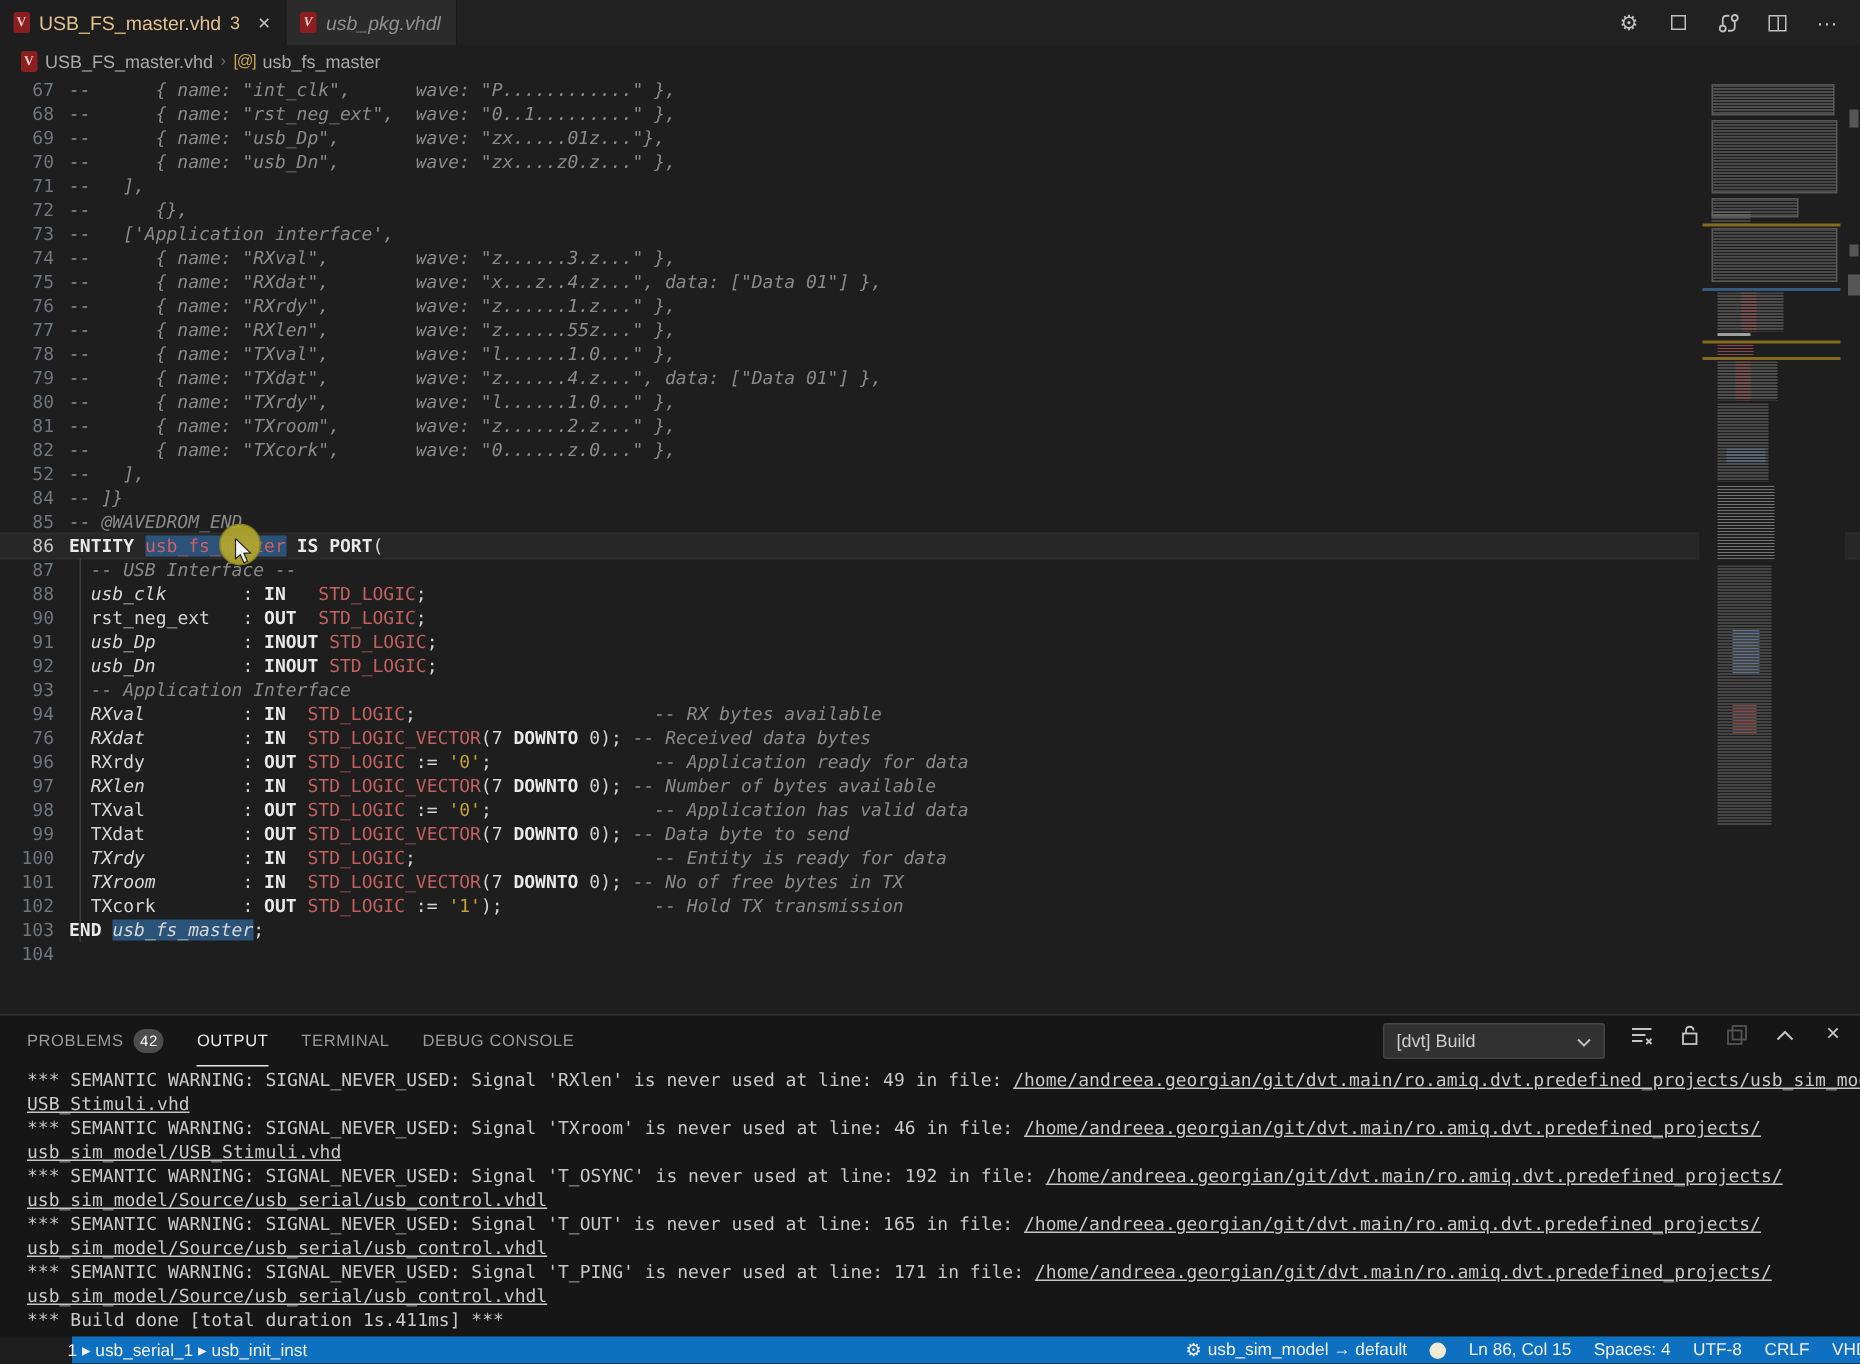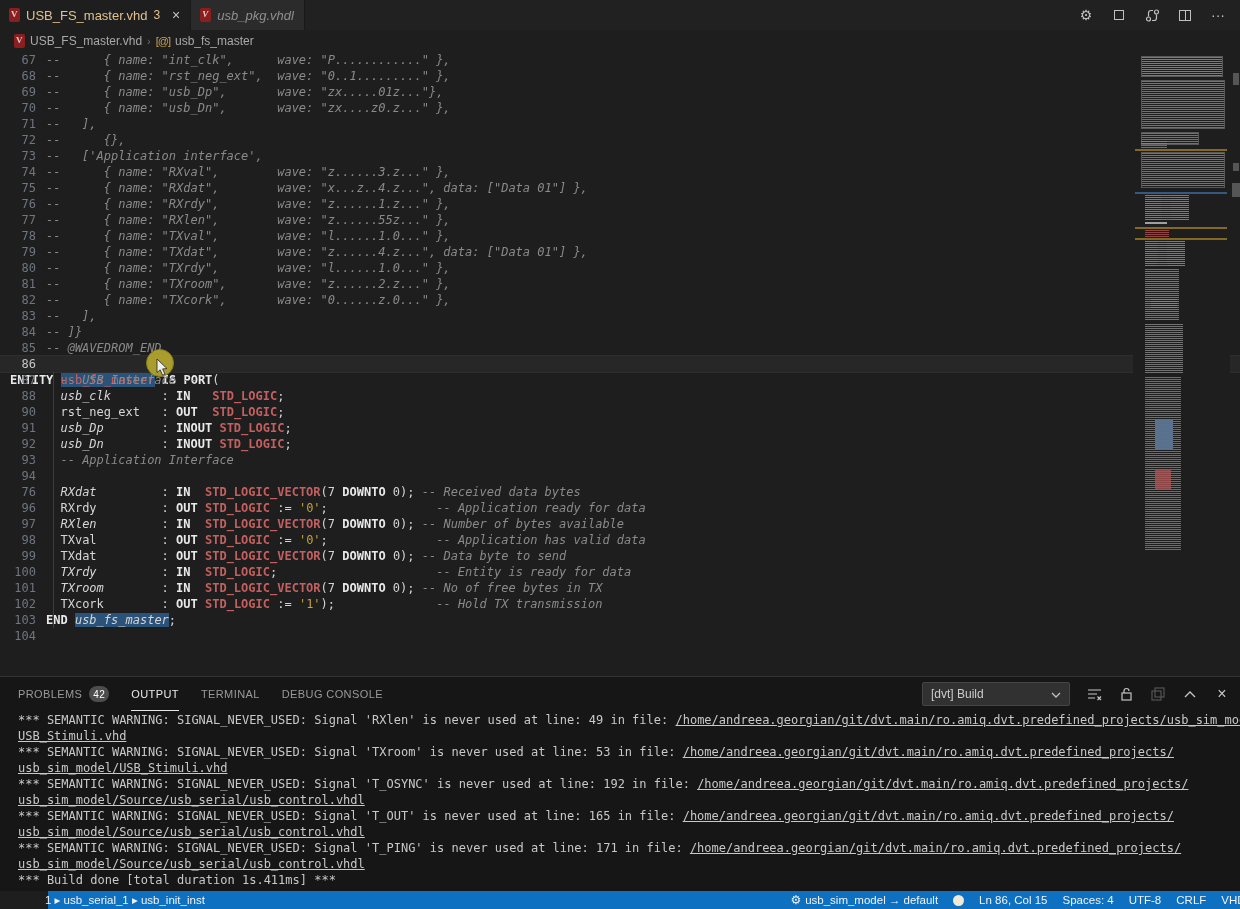--- a/index.html
+++ b/index.html
@@ -32,27 +32,27 @@
                 padding-left:14px; font-size:12px; color:#a9a9a9; }
   .bc-sep { color:#6e6e6e; font-size:11px; }
   .bc-sym { color:#c8a250; font-size:11px; letter-spacing:-1px; }
 
   
   .editor { position:absolute; left:0; top:52px; width:1240px; height:624px;
             background:#1e1e1e; overflow:hidden; }
   .code-line { display:flex; height:16px; line-height:16px;
                font-family:"DejaVu Sans Mono", monospace; font-size:12px; }
   .code-line.current { background:rgba(255,255,255,0.045);
-               box-shadow:0 -1px 0 rgba(255,255,255,0.07), 0 1px 0 rgba(255,255,255,0.07);flex-direction:column; }
+               box-shadow:0 -1px 0 rgba(255,255,255,0.07), 0 1px 0 rgba(255,255,255,0.07); }
   .ln-num { width:36px; text-align:right; color:#6e7681; flex:none; }
   .code-line.current .ln-num { color:#c6c6c6; }
   .code-text { margin-left:10px; white-space:pre; }
   .tk-c  { color:#8a8a8a; font-style:italic; }
   .tk-k  { color:#e9e9e9; font-weight:bold; }
-  .tk-t  { color:#c4605f;font-weight:bold; }
+  .tk-t  { color:#c4605f; }
   .tk-i  { color:#d6d6d6; }
   .tk-ii { color:#d6d6d6; font-style:italic; }
   .tk-s  { color:#c5a231; }
   .tk-n  { color:#d4d4d4; }
   .tk-p  { color:#d4d4d4; }
   .tk-hl { color:#cf5f5f; background:#2b5278; }
   .tk-ih { color:#d6d6d6; font-style:italic; background:#2b5278; }
   .indent-guide { position:absolute; left:53px; top:320px; width:1px; height:256px;
                   background:#3c3c3c; }
 
@@ -75,21 +75,21 @@
   
   .panel { position:absolute; left:0; top:676px; width:1240px; height:215px;
            background:#161616; border-top:1px solid #333; }
   .panel-header { height:34px; display:flex; align-items:center; padding:0 10px 0 18px; }
   .ptab { font-size:11px; letter-spacing:.4px; color:#9a9a9a; margin-right:22px;
           height:34px; display:flex; align-items:center; gap:7px; cursor:pointer; }
   .ptab.active { color:#e7e7e7; border-bottom:1px solid #e7e7e7; }
   .pbadge { background:#4d4d4d; color:#fff; border-radius:9px; min-width:18px;
             height:16px; display:flex; align-items:center; justify-content:center;
             font-size:10px; padding:0 4px; }
-  .panel-right { margin-left:auto; display:flex; align-items:center; gap:16px; }
+  .panel-right { margin-left:auto; display:flex; align-items:flex-start; gap:16px; }
   .pdropdown { width:148px; height:24px; background:#313131; border:1px solid #454545;
                border-radius:2px; color:#cccccc; font-size:12px; display:flex;
                align-items:center; padding:0 8px; cursor:pointer; }
   .pdropdown .dd-chev { margin-left:auto; color:#c0c0c0; }
   .p-ico { color:#c5c5c5; width:16px; height:16px; display:flex; align-items:center;
            justify-content:center; font-size:13px; cursor:pointer; }
   .p-ico.faded { opacity:.35; }
   .panel-output { height:181px; overflow:hidden; padding-left:18px; padding-top:1px;
                   font-family:"DejaVu Sans Mono", monospace; font-size:12px;
                   line-height:16px; color:#c8c8c8; }
@@ -214,21 +214,21 @@
         </div>
         <div class="code-line">
           <span class="ln-num">81</span>
           <span class="code-text"><span class="tk-c">--      { name: "TXroom",       wave: "z......2.z..." },</span></span>
         </div>
         <div class="code-line">
           <span class="ln-num">82</span>
           <span class="code-text"><span class="tk-c">--      { name: "TXcork",       wave: "0......z.0..." },</span></span>
         </div>
         <div class="code-line">
-          <span class="ln-num">83</span>
+          <span class="ln-num">52</span>
           <span class="code-text"><span class="tk-c">--   ],</span></span>
         </div>
         <div class="code-line">
           <span class="ln-num">84</span>
           <span class="code-text"><span class="tk-c">-- ]}</span></span>
         </div>
         <div class="code-line">
           <span class="ln-num">85</span>
           <span class="code-text"><span class="tk-c">-- @WAVEDROM_END</span></span>
         </div>
@@ -255,20 +255,21 @@
         <div class="code-line">
           <span class="ln-num">92</span>
           <span class="code-text"><span class="tk-p">  </span><span class="tk-ii">usb_Dn</span><span class="tk-p">        : </span><span class="tk-k">INOUT</span><span class="tk-p"> </span><span class="tk-t">STD_LOGIC</span><span class="tk-p">;</span></span>
         </div>
         <div class="code-line">
           <span class="ln-num">93</span>
           <span class="code-text"><span class="tk-p">  </span><span class="tk-c">-- Application Interface</span></span>
         </div>
         <div class="code-line">
           <span class="ln-num">94</span>
+          <span class="code-text"><span class="tk-p">  </span><span class="tk-ii">RXval</span><span class="tk-p">         : </span><span class="tk-k">IN</span><span class="tk-p">  </span><span class="tk-t">STD_LOGIC</span><span class="tk-p">;</span><span class="tk-p">                      </span><span class="tk-c">-- RX bytes available</span></span>
         </div>
         <div class="code-line">
           <span class="ln-num">76</span>
           <span class="code-text"><span class="tk-p">  </span><span class="tk-ii">RXdat</span><span class="tk-p">         : </span><span class="tk-k">IN</span><span class="tk-p">  </span><span class="tk-t">STD_LOGIC_VECTOR</span><span class="tk-p">(</span><span class="tk-n">7</span><span class="tk-p"> </span><span class="tk-k">DOWNTO</span><span class="tk-p"> </span><span class="tk-n">0</span><span class="tk-p">); </span><span class="tk-c">-- Received data bytes</span></span>
         </div>
         <div class="code-line">
           <span class="ln-num">96</span>
           <span class="code-text"><span class="tk-p">  </span><span class="tk-i">RXrdy</span><span class="tk-p">         : </span><span class="tk-k">OUT</span><span class="tk-p"> </span><span class="tk-t">STD_LOGIC</span><span class="tk-p"> := </span><span class="tk-s">'0'</span><span class="tk-p">;</span><span class="tk-p">               </span><span class="tk-c">-- Application ready for data</span></span>
         </div>
         <div class="code-line">
@@ -388,21 +389,21 @@
           <svg width="12" height="7" viewBox="0 0 12 7">
               <polyline points="1,6 6,1 11,6" fill="none" stroke="#c5c5c5" stroke-width="1.3"></polyline>
             </svg>
         </span>
         <span class="p-ico" style="font-size:16px;">×</span>
       </div>
     </div>
     <div class="panel-output" id="panel-output">
         <div class="out-line"><span>*** SEMANTIC WARNING: SIGNAL_NEVER_USED: Signal 'RXlen' is never used at line: 49 in file: </span><span class="out-link">/home/andreea.georgian/git/dvt.main/ro.amiq.dvt.predefined_projects/usb_sim_model/</span></div>
         <div class="out-line"><span class="out-link">USB_Stimuli.vhd</span></div>
-        <div class="out-line"><span>*** SEMANTIC WARNING: SIGNAL_NEVER_USED: Signal 'TXroom' is never used at line: 53 in file: </span><span class="out-link">/home/andreea.georgian/git/dvt.main/ro.amiq.dvt.predefined_projects/</span></div>
+        <div class="out-line"><span>*** SEMANTIC WARNING: SIGNAL_NEVER_USED: Signal 'TXroom' is never used at line: 46 in file: </span><span class="out-link">/home/andreea.georgian/git/dvt.main/ro.amiq.dvt.predefined_projects/</span></div>
         <div class="out-line"><span class="out-link">usb_sim_model/USB_Stimuli.vhd</span></div>
         <div class="out-line"><span>*** SEMANTIC WARNING: SIGNAL_NEVER_USED: Signal 'T_OSYNC' is never used at line: 192 in file: </span><span class="out-link">/home/andreea.georgian/git/dvt.main/ro.amiq.dvt.predefined_projects/</span></div>
         <div class="out-line"><span class="out-link">usb_sim_model/Source/usb_serial/usb_control.vhdl</span></div>
         <div class="out-line"><span>*** SEMANTIC WARNING: SIGNAL_NEVER_USED: Signal 'T_OUT' is never used at line: 165 in file: </span><span class="out-link">/home/andreea.georgian/git/dvt.main/ro.amiq.dvt.predefined_projects/</span></div>
         <div class="out-line"><span class="out-link">usb_sim_model/Source/usb_serial/usb_control.vhdl</span></div>
         <div class="out-line"><span>*** SEMANTIC WARNING: SIGNAL_NEVER_USED: Signal 'T_PING' is never used at line: 171 in file: </span><span class="out-link">/home/andreea.georgian/git/dvt.main/ro.amiq.dvt.predefined_projects/</span></div>
         <div class="out-line"><span class="out-link">usb_sim_model/Source/usb_serial/usb_control.vhdl</span></div>
         <div class="out-line"><span>*** Build done [total duration 1s.411ms] ***</span></div>
       </div>
   </div>

